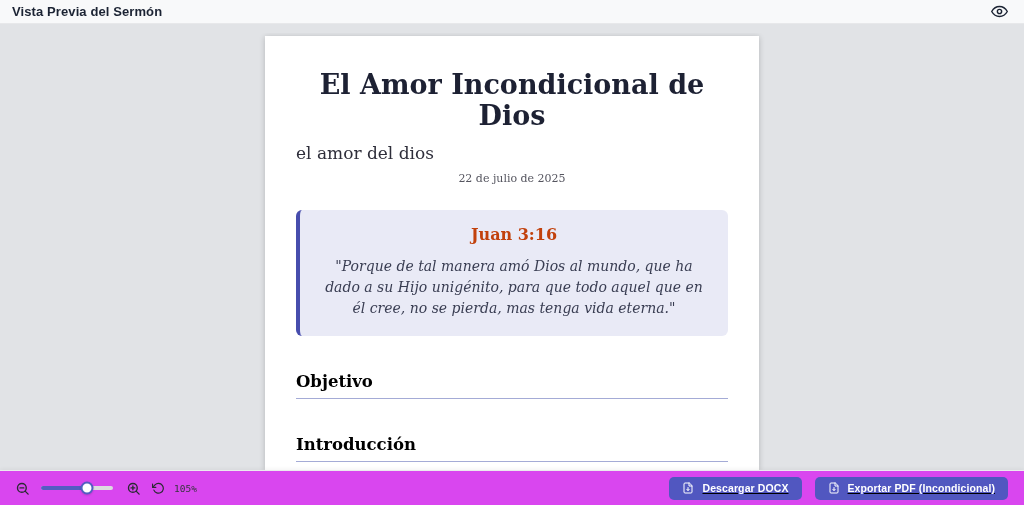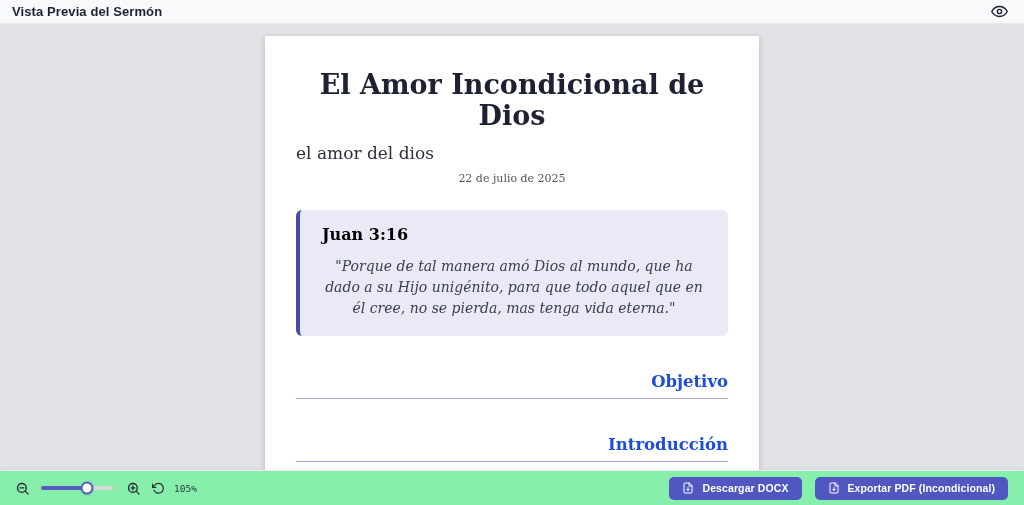--- a/index.html
+++ b/index.html
@@ -83,56 +83,55 @@
   }
 
   .scripture {
     margin-top: 25px;
     background: #e9eaf6;
     border-left: 4px solid #474dad;
     border-radius: 6px;
     padding: 15px 22px 17px 22px;
   }
   .scripture-ref {
-    text-align: left;
+    text-align: center;
     font-size: 16px;
     font-weight: 700;
-    color: #000000;
+    color: #c2410c;
   }
   .scripture-text {
     text-align: center;
     font-style: italic;
     font-size: 14px;
     color: #393d52;
     line-height: 1.5;
     margin-top: 12px;
   }
 
   .section-heading {
     margin-top: 36px;
     font-size: 16.5px;
     font-weight: 700;
-    color: #1d4ed8;
+    color: #000000;
     border-bottom: 1px solid #a4abd6;
     padding-bottom: 7px;
-    text-align: right;
   }
   .doc-para {
     font-size: 10.5px;
     color: #26262c;
     margin-top: 13px;
     line-height: 1.45;
   }
 
   
   .bottombar {
     position: absolute;
     bottom: 0; left: 0; right: 0;
     height: 35px;
-    background: #86efac;
+    background: #d946ef;
     border-top: 1px solid #ebebee;
     box-shadow: 0 -1px 4px rgba(0,0,0,.05);
     display: flex;
     align-items: center;
     justify-content: space-between;
     padding: 0 16px 0 13px;
     z-index: 3;
   }
   .zoom-controls {
     display: flex;
@@ -169,21 +168,21 @@
     cursor: grab;
   }
   .reset-btn { margin-left: 7px; }
   .zoom-level {
     font-family: "DejaVu Sans Mono", "Liberation Mono", monospace;
     font-size: 9.5px;
     color: #35353d;
     margin-left: 7px;
   }
 
-  .export-buttons { display: flex; align-items: center; gap: 13px; }
+  .export-buttons { display: flex; align-items: center; gap: 13px; text-decoration: underline; }
   .btn-primary {
     display: flex;
     align-items: center;
     gap: 8px;
     background: #5157c0;
     color: #ffffff;
     border: none;
     border-radius: 5px;
     padding: 5px 13px;
     height: 23px;

